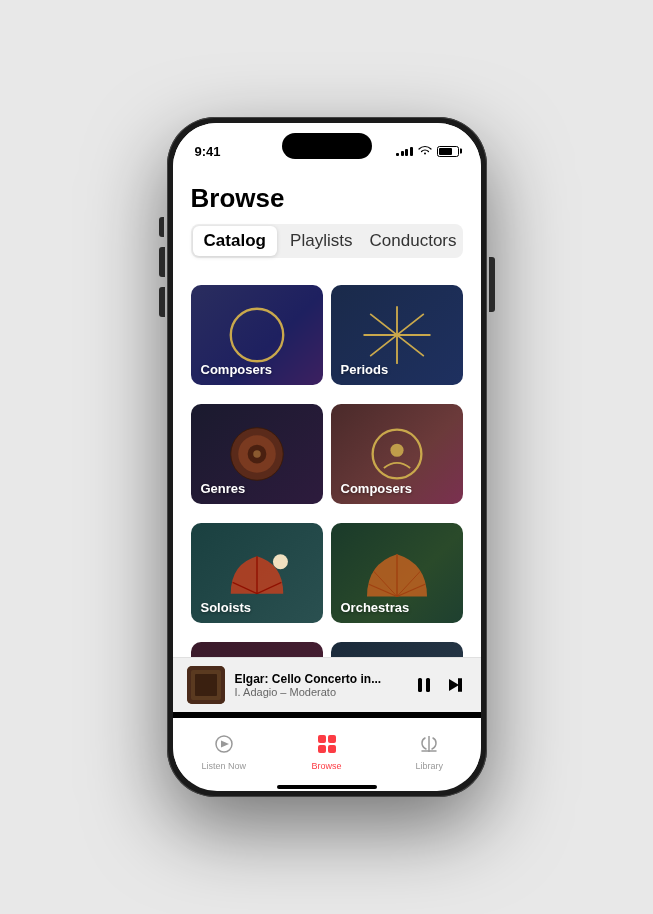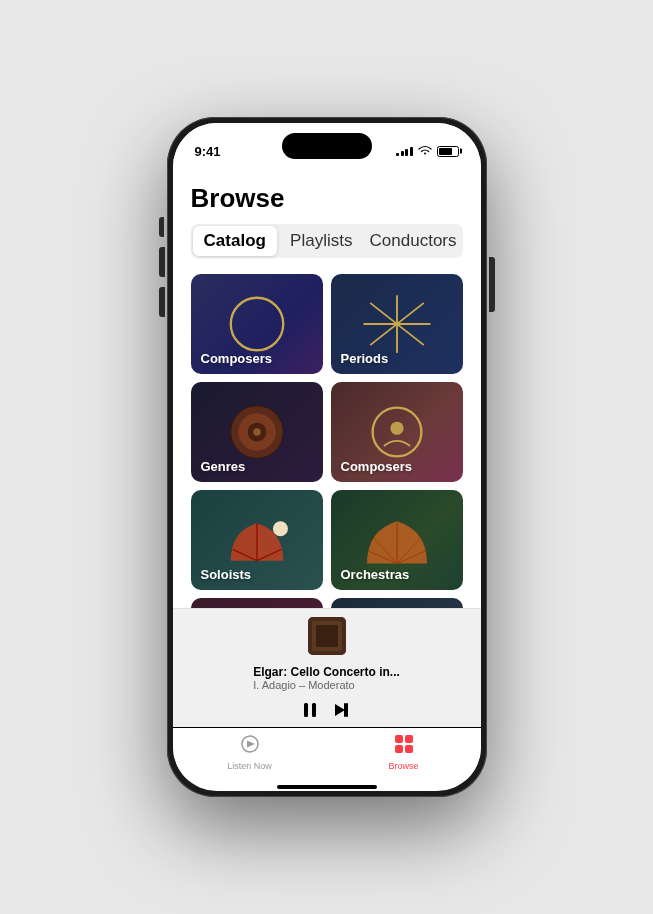--- a/index.html
+++ b/index.html
@@ -176,20 +176,21 @@
       gap: 8px;
       padding: 8px 18px 10px;
     }
 
     .grid-item {
       border-radius: 10px;
       overflow: hidden;
       height: 100px;
       position: relative;
       cursor: pointer;
+      margin-top: 11px;
     }
 
     .grid-item-bg {
       width: 100%;
       height: 100%;
       position: absolute;
       top: 0; left: 0;
     }
 
     .grid-item-label {
@@ -255,21 +256,20 @@
 
     
     .mini-player {
       background: #f0f0f0;
       border-top: 1px solid #e0e0e0;
       padding: 8px 14px;
       display: flex;
       align-items: center;
       gap: 10px;
       flex-shrink: 0;
-      flex-direction: column;
     }
 
     .mini-player-art {
       width: 38px;
       height: 38px;
       border-radius: 5px;
       background: linear-gradient(135deg, #8b6a4a, #5a3a2a);
       flex-shrink: 0;
       overflow: hidden;
       display: flex;
@@ -311,24 +311,24 @@
       cursor: pointer;
       color: #000;
       font-size: 18px;
       display: flex;
       align-items: center;
     }
 
     
     .tab-bar {
       background: rgba(255,255,255,0.95);
-      border-top: 1px solid #000000;
+      border-top: 6px solid #000000;
       display: flex;
       justify-content: space-around;
-      padding: 6px 0 10px;
+      padding: 16px 0 10px;
       flex-shrink: 0;
     }
 
     .tab-item {
       display: flex;
       flex-direction: column;
       align-items: center;
       gap: 2px;
       cursor: pointer;
       flex: 1;
@@ -588,17 +588,28 @@
         <div class="tab-icon active">
           <svg width="20" height="20" viewBox="0 0 20 20">
             <rect x="1" y="1" width="8" height="8" rx="2" fill="#fc3c44"></rect>
             <rect x="11" y="1" width="8" height="8" rx="2" fill="#fc3c44"></rect>
             <rect x="1" y="11" width="8" height="8" rx="2" fill="#fc3c44"></rect>
             <rect x="11" y="11" width="8" height="8" rx="2" fill="#fc3c44"></rect>
           </svg>
         </div>
         <span class="tab-label active">Browse</span>
       </div>
+      <div class="tab-item">
+        <div class="tab-icon">
+          <svg width="20" height="20" viewBox="0 0 20 20">
+            <path d="M10 2 L10 18" stroke="#999" stroke-width="1.5"></path>
+            <path d="M6 4 C4 5 3 7 3 9 C3 12 5 14 7 15" fill="none" stroke="#999" stroke-width="1.5" stroke-linecap="round"></path>
+            <path d="M14 4 C16 5 17 7 17 9 C17 12 15 14 13 15" fill="none" stroke="#999" stroke-width="1.5" stroke-linecap="round"></path>
+            <path d="M3 17 L17 17" stroke="#999" stroke-width="1.5" stroke-linecap="round"></path>
+          </svg>
+        </div>
+        <span class="tab-label">Library</span>
+      </div>
     </div>
 
     <div class="home-indicator"></div>
   </div>
 </div>
 
 </body></html>

